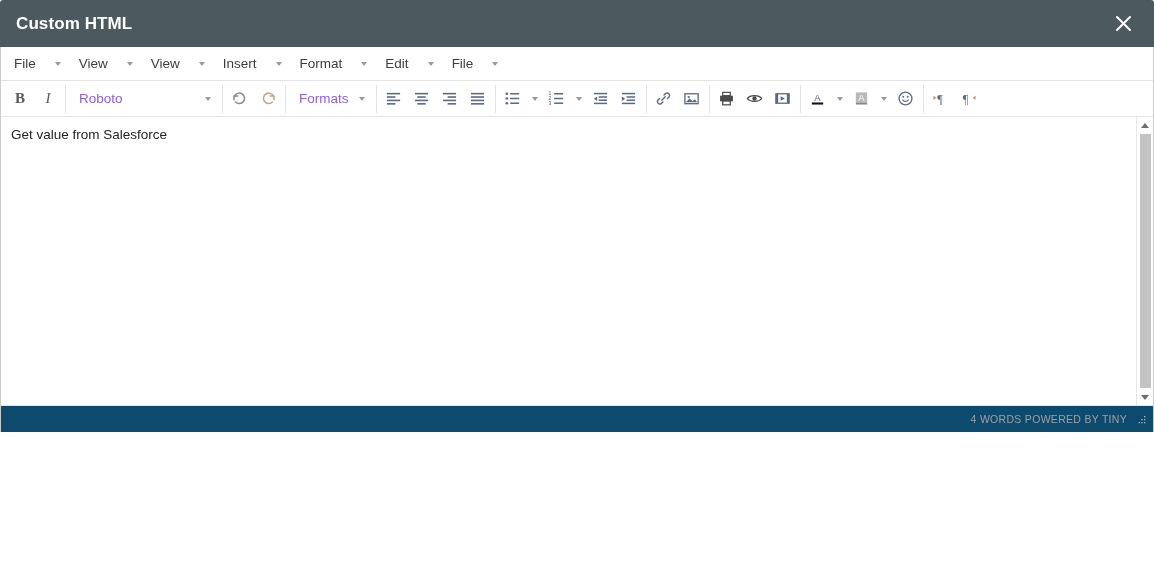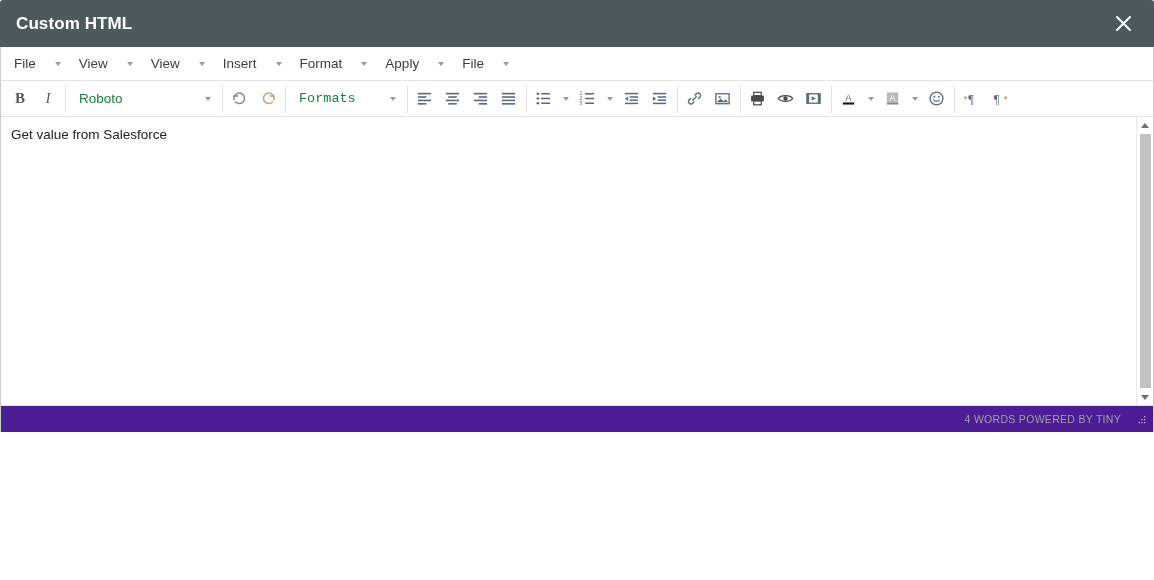--- a/index.html
+++ b/index.html
@@ -101,28 +101,28 @@
 
   .tb-select {
     display: flex; align-items: center;
     justify-content: space-between;
     height: 28px;
     padding: 0 8px 0 10px;
     cursor: pointer;
     border-radius: 2px;
   }
   .tb-select .sel-text {
-    font-size: 13.5px; color: #15803d;
+    font-size: 13.5px; color: #8b5cf6;
     white-space: nowrap; overflow: hidden;
   }
   .tb-select .caret { margin-left: 10px; }
   .w-font { width: 150px; }
   .w-size { width: 112px; }
   .w-formats { width: auto; }
-  .w-formats .sel-text { margin-right: 24px; font-family: Liberation Mono, monospace; }
+  .w-formats .sel-text { margin-right: 0; }
 
   .split-caret {
     width: 16px; height: 28px;
     display: flex; align-items: center; justify-content: center;
     cursor: pointer; border-radius: 2px;
   }
 
   
   .content-wrap {
     flex: 1 1 auto;
@@ -175,24 +175,24 @@
     height: 100%;
     background: #c3c3c3;
     cursor: pointer;
   }
 
   
   .statusbar {
     flex: 0 0 27px; height: 27px;
     display: flex; align-items: center;
     justify-content: flex-end;
-    gap: 14px;
+    gap: 8px;
     padding: 0 6px 0 10px;
     border-top: 1px solid #e3e3e3;
-    background: #4c1d95;
+    background: #0c4a6e;
   }
   .status-text {
     font-size: 10.5px;
     color: #a0a0a0;
     letter-spacing: .3px;
     text-transform: uppercase;
   }
   .resize-grip {
     width: 12px; height: 12px;
     display: flex; align-items: flex-end; justify-content: flex-end;
@@ -260,21 +260,21 @@
       </div>
       <div class="menu-item">
         <span>Insert</span>
         <span class="caret"></span>
       </div>
       <div class="menu-item">
         <span>Format</span>
         <span class="caret"></span>
       </div>
       <div class="menu-item">
-        <span>Apply</span>
+        <span>Edit</span>
         <span class="caret"></span>
       </div>
       <div class="menu-item">
         <span>File</span>
         <span class="caret"></span>
       </div>
     </div>
 
     <div class="toolbar">
 

